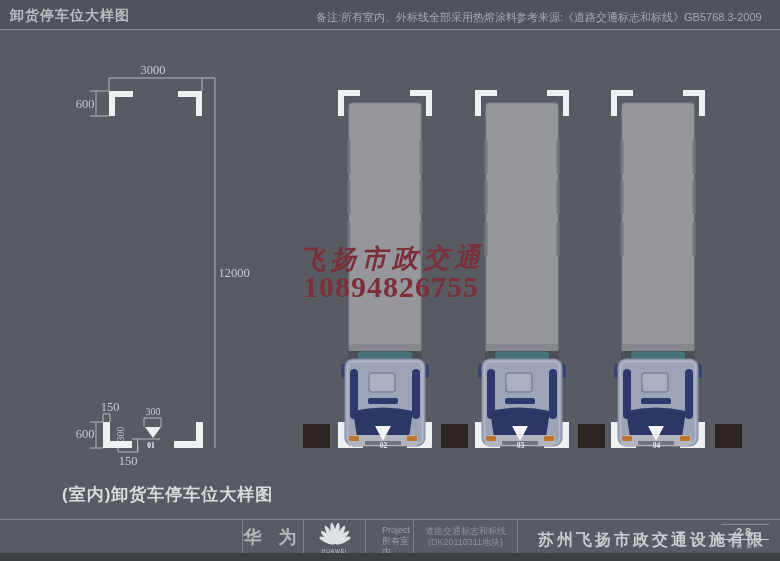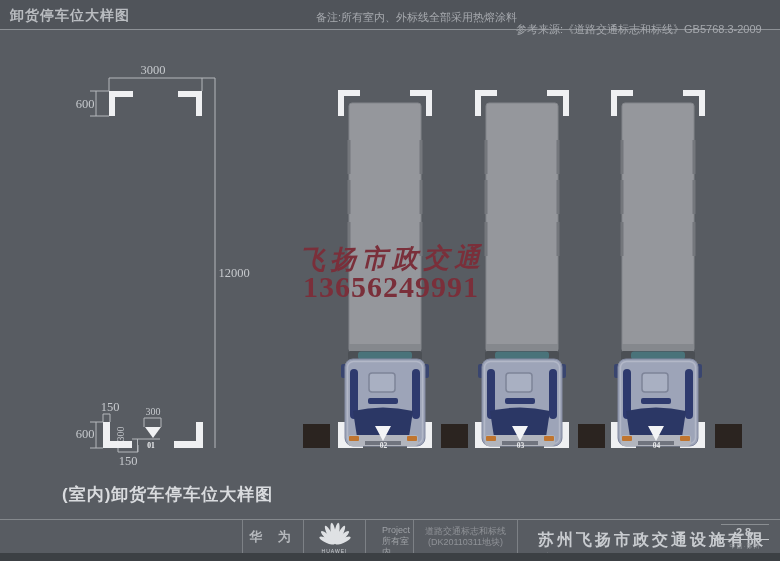--- a/index.html
+++ b/index.html
@@ -6,40 +6,40 @@
   html,body { width:780px; height:561px; overflow:hidden; }
   body { font-family:"Liberation Sans", sans-serif; background:#585c62; position:relative; }
   #sheet { position:absolute; inset:0; width:780px; height:561px; background:#585c62; }
 
   
   .header { position:absolute; left:0; top:0; width:780px; height:30px;
             background:#50545a; border-bottom:1px solid #8d9196;padding-left:8px; }
   .sheet-title { position:absolute; left:10px; top:7px; font-size:14px; font-weight:bold;
                  color:#b9bcc0; letter-spacing:1px; }
   .note-text { position:absolute; left:288px; top:10px; font-size:11px; color:#a6a9ae;margin-left:28px; }
-  .ref-text  { position:absolute; left:516px; top:10px; font-size:11px; color:#a6a9ae;margin-top:12px; }
+  .ref-text  { position:absolute; left:516px; top:10px; font-size:11px; color:#a6a9ae; }
 
   
   .caption { position:absolute; left:62px; top:483px; font-size:17px; color:#d9dbde;
              letter-spacing:1px;font-weight:bold; }
   .wm-name { position:absolute; left:299px; top:241px; width:210px; font-size:26px;
              font-weight:bold; font-style:italic; letter-spacing:5px;
              font-family:"Liberation Serif", serif; transform:rotate(-1deg); }
   .wm-phone { position:absolute; left:303px; top:270px; font-size:30px; font-weight:bold;
               font-family:"Liberation Serif", serif; letter-spacing:1px; }
 
   .column-block { position:absolute; top:424px; width:27px; height:24px; background:#2b2420; }
 
   svg text { font-family:"Liberation Serif", serif; }
 
   
   .footer { position:absolute; left:0; top:519px; width:780px; height:34px;
             border-top:1px solid #84888c; background:#585c62; }
   .fcell { position:absolute; top:0; height:34px; border-left:1px solid #7d8186; }
-  .brand { left:242px; width:61px; color:#b5b8bc; font-size:13px; letter-spacing:6px;
+  .brand { left:242px; width:61px; color:#b5b8bc; font-size:18px; letter-spacing:6px;
            text-align:center; line-height:34px; font-weight:bold; }
   .logo-cell { left:303px; width:62px; text-align:center; }
   .logo-caption { display:block; font-size:5px; color:#c9ccd0; letter-spacing:1px; margin-top:-2px; }
   .proj-label { left:365px; width:48px; padding:5px 0 0 16px; color:#9ea1a6; font-size:9px; line-height:11px; }
   .proj-name { left:413px; width:104px; padding-top:6px; text-align:center; color:#8f9297;
                font-size:9px; line-height:11px; }
   .company-cell { left:517px; width:263px; }
   .company-name { position:absolute; left:20px; top:10px; font-size:16px; font-weight:bold;
                   color:#c9ccd0; letter-spacing:3px; }
   .page-block { position:absolute; left:203px; top:4px; width:48px; text-align:center; }
@@ -159,21 +159,21 @@
     <text x="48.5" y="363" fill="#e8e9eb" font-size="7.5" font-weight="bold" text-anchor="middle" font-family="Liberation Sans, sans-serif">03</text>
   </svg>
 
   <svg width="100" height="370" viewBox="0 0 100 370" style="position:absolute;left:608px;top:85px">
     <use href="#space-brackets"></use>
     <use href="#truck-sym"></use>
     <text x="48.5" y="363" fill="#e8e9eb" font-size="7.5" font-weight="bold" text-anchor="middle" font-family="Liberation Sans, sans-serif">04</text>
   </svg>
 
   <div class="wm-name" style="color: rgb(122, 47, 58);">飞扬市政交通</div>
-  <div class="wm-phone" style="color: rgb(122, 47, 58);">13656249991</div>
+  <div class="wm-phone" style="color: rgb(122, 47, 58);">10894826755</div>
 
   <div class="footer">
     <div class="fcell brand">华 为</div>
     <div class="fcell logo-cell">
       <svg width="34" height="24" viewBox="0 0 36 26" style="margin-top:2px">
         <g fill="#dfe1e4" transform="translate(18,24)">
           <ellipse rx="2.6" ry="9" cy="-9.5" transform="rotate(-66)"></ellipse>
           <ellipse rx="2.6" ry="10" cy="-10.5" transform="rotate(-47)"></ellipse>
           <ellipse rx="2.6" ry="11" cy="-11.5" transform="rotate(-28)"></ellipse>
           <ellipse rx="2.6" ry="11.5" cy="-12" transform="rotate(-9)"></ellipse>

